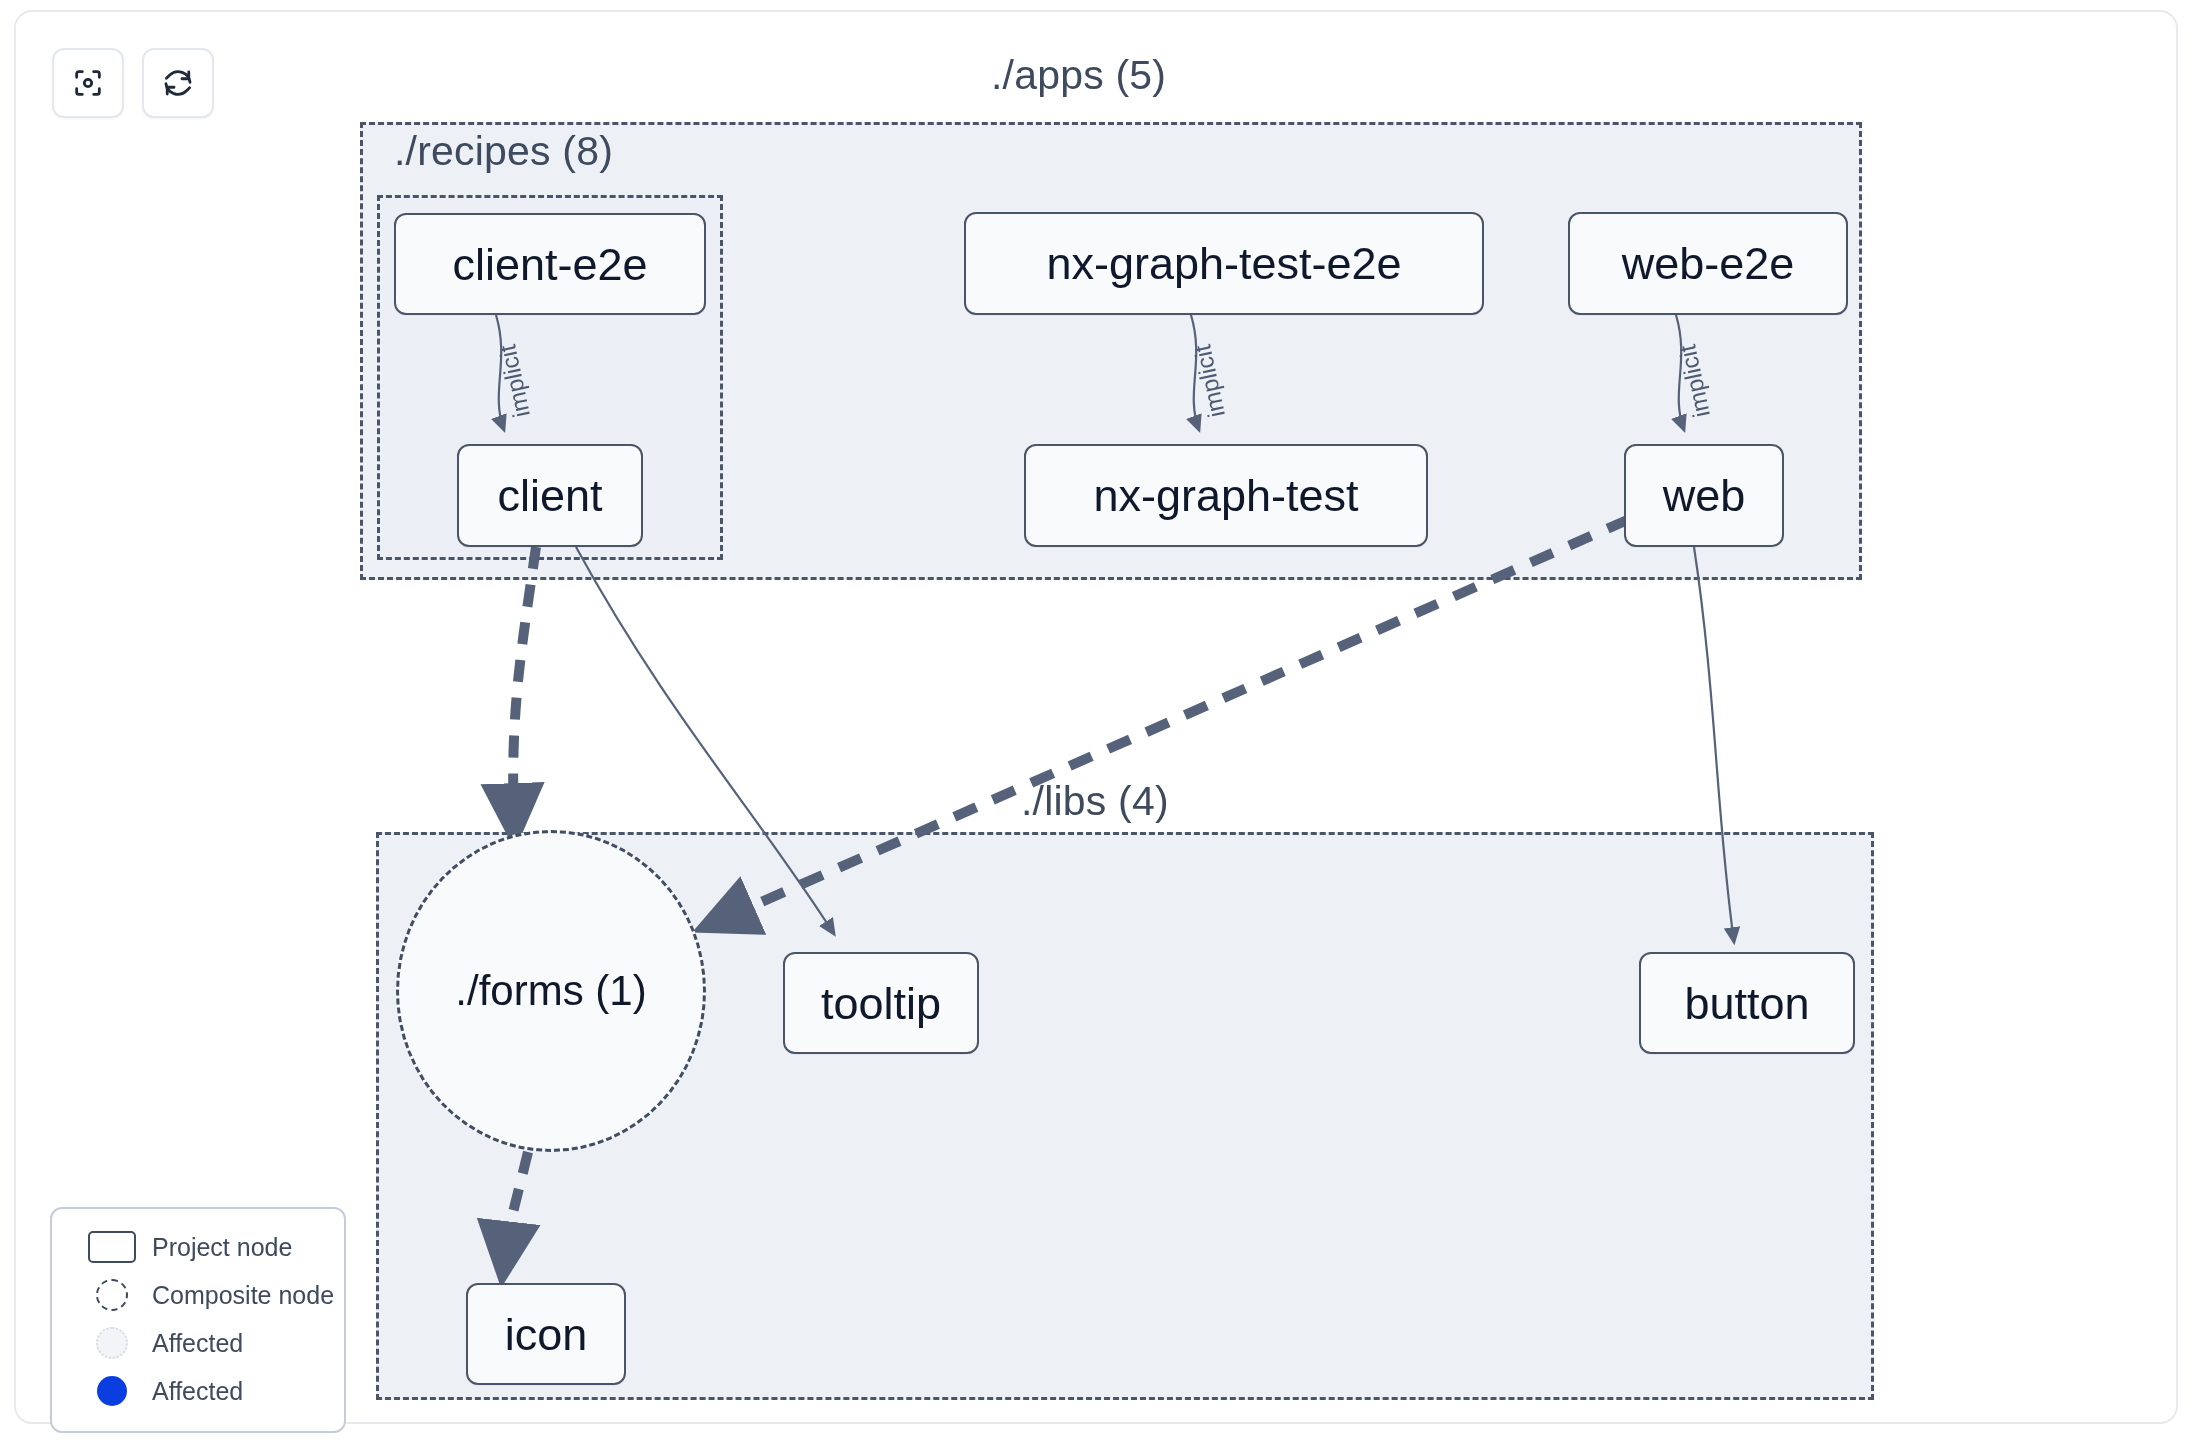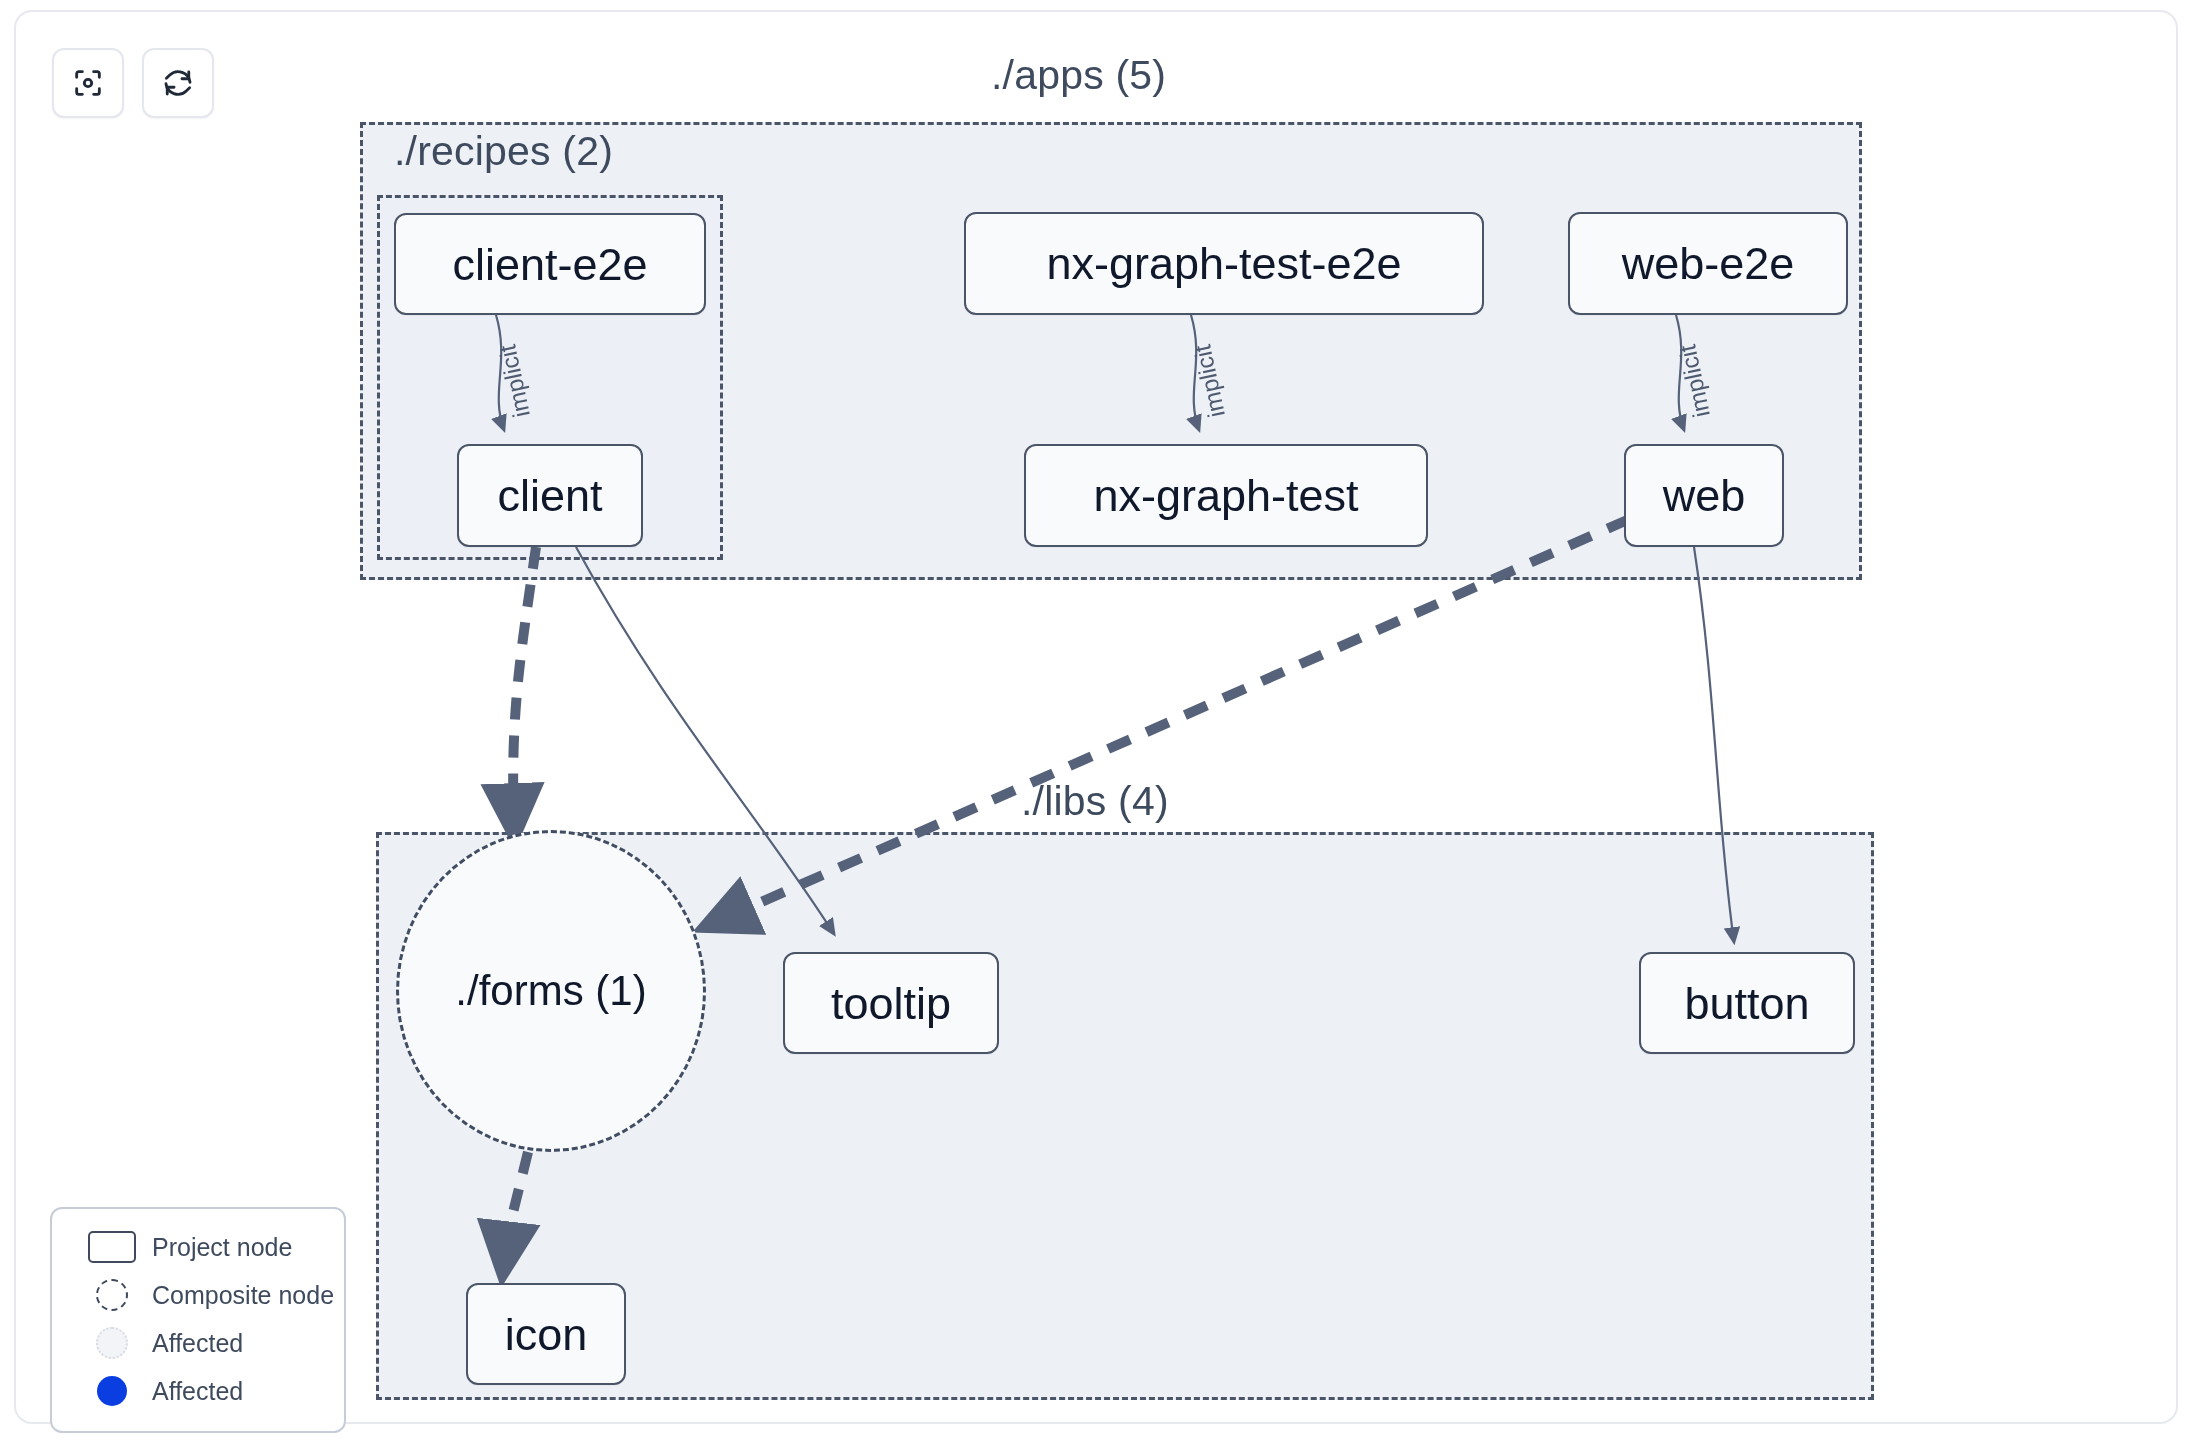--- a/index.html
+++ b/index.html
@@ -200,21 +200,21 @@
 
 <div id="root">
   <div class="app-card">
 
     <div class="graph-canvas">
 
       <div class="group-box" style="left:344px; top:110px; width:1502px; height:458px;"></div>
       <div class="group-label" style="left:975px; top:40px;">./apps (5)</div>
 
       <div class="group-box inner" style="left:361px; top:183px; width:346px; height:365px;"></div>
-      <div class="group-label" style="left:378px; top:116px;">./recipes (2)</div>
+      <div class="group-label" style="left:378px; top:116px;">./recipes (8)</div>
 
       <div class="group-box" style="left:360px; top:820px; width:1498px; height:568px;"></div>
       <div class="group-label" style="left:1005px; top:766px;">./libs (4)</div>
 
       <svg class="edge-layer" viewBox="0 0 2200 1446" width="2200" height="1446" xmlns="http://www.w3.org/2000/svg">
         <defs>
           <marker id="arrow-thin" viewBox="0 0 12 12" refX="9" refY="6" markerWidth="9" markerHeight="9" orient="auto-start-reverse">
             <path d="M 0 1 L 11 6 L 0 11 z" fill="#55627a"></path>
           </marker>
           <marker id="arrow-thick" viewBox="0 0 12 12" refX="7" refY="6" markerWidth="7" markerHeight="7" orient="auto-start-reverse">
@@ -264,21 +264,21 @@
       </div>
 
       <div class="node" style="left:1608px; top:432px; width:160px; height:103px;">
         <span class="node-label">web</span>
       </div>
 
       <div class="node-composite" style="left:380px; top:818px; width:310px; height:322px;">
         <span class="node-label">./forms (1)</span>
       </div>
 
-      <div class="node" style="left:767px; top:940px; width:216px; height:102px;">
+      <div class="node" style="left:767px; top:940px; width:196px; height:102px;">
         <span class="node-label">tooltip</span>
       </div>
 
       <div class="node" style="left:1623px; top:940px; width:216px; height:102px;">
         <span class="node-label">button</span>
       </div>
 
       <div class="node" style="left:450px; top:1271px; width:160px; height:102px;">
         <span class="node-label">icon</span>
       </div>

